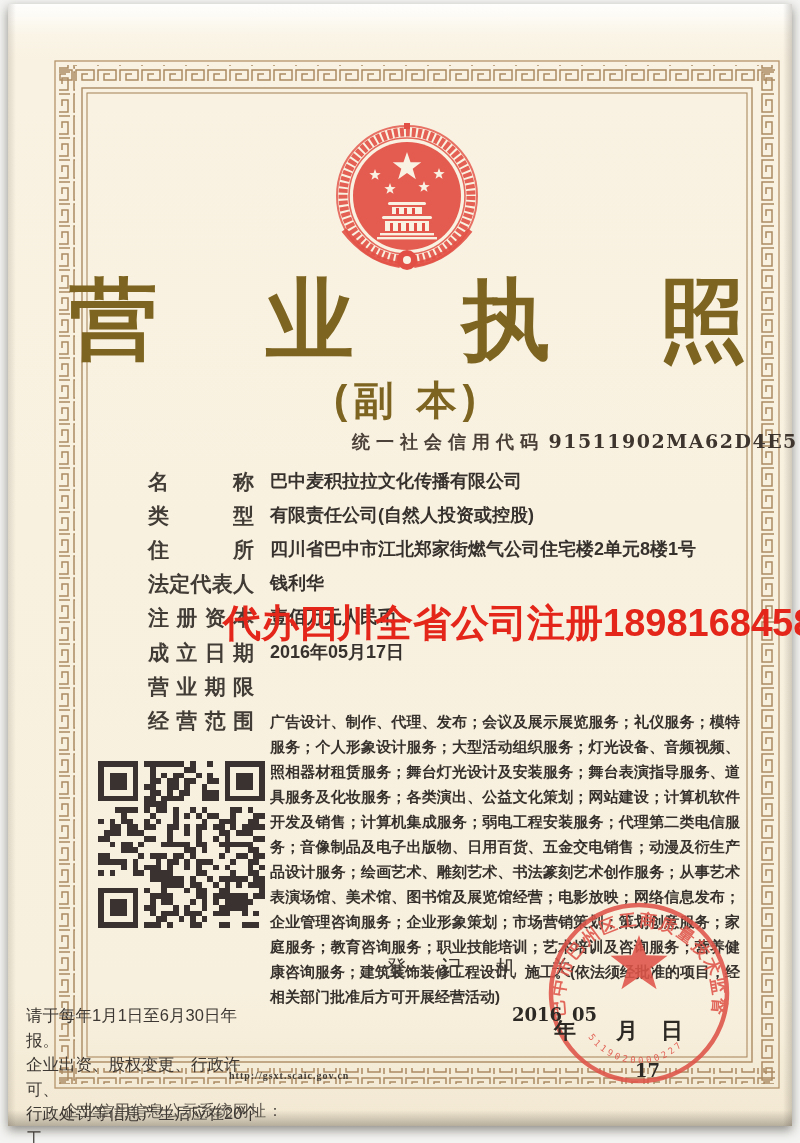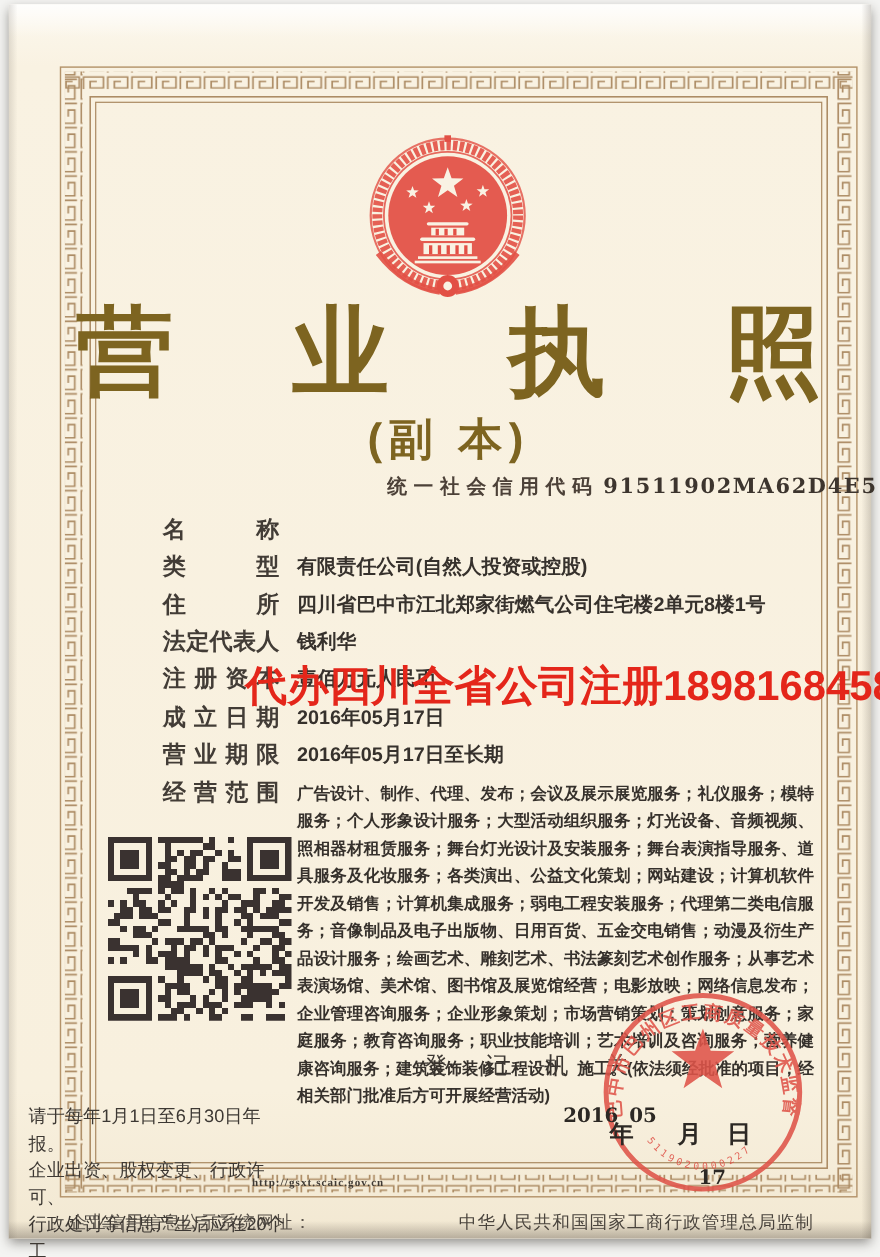--- a/index.html
+++ b/index.html
@@ -110,20 +110,21 @@
 
   <div class="title">营 业 执 照</div>
   <div class="subtitle">(副  本)</div>
   <div class="credit-line">
     <span class="credit-label">统一社会信用代码</span>
     <span class="credit-code">91511902MA62D4E51P</span>
   </div>
 
   <div class="frow r0">
     <div class="flabel">名称</div>
+    <div class="fvalue">巴中麦积拉拉文化传播有限公司</div>
   </div>
   <div class="frow r1">
     <div class="flabel">类型</div>
     <div class="fvalue">有限责任公司(自然人投资或控股)</div>
   </div>
   <div class="frow r2">
     <div class="flabel">住所</div>
     <div class="fvalue">四川省巴中市江北郑家街燃气公司住宅楼2单元8楼1号</div>
   </div>
   <div class="frow r4">
@@ -133,21 +134,20 @@
   <div class="frow r3">
     <div class="flabel">法定代表人</div>
     <div class="fvalue">钱利华</div>
   </div>
   <div class="frow r5">
     <div class="flabel">成立日期</div>
     <div class="fvalue">2016年05月17日</div>
   </div>
   <div class="frow r6">
     <div class="flabel">营业期限</div>
-    <div class="fvalue">2016年05月17日至长期</div>
   </div>
   <div class="frow r7">
     <div class="flabel">经营范围</div>
     <div class="fvalue wrap">广告设计、制作、代理、发布；会议及展示展览服务；礼仪服务；模特服务；个人形象设计服务；大型活动组织服务；灯光设备、音频视频、照相器材租赁服务；舞台灯光设计及安装服务；舞台表演指导服务、道具服务及化妆服务；各类演出、公益文化策划；网站建设；计算机软件开发及销售；计算机集成服务；弱电工程安装服务；代理第二类电信服务；音像制品及电子出版物、日用百货、五金交电销售；动漫及衍生产品设计服务；绘画艺术、雕刻艺术、书法篆刻艺术创作服务；从事艺术表演场馆、美术馆、图书馆及展览馆经营；电影放映；网络信息发布；企业管理咨询服务；企业形象策划；市场营销策划；策划创意服务；家庭服务；教育咨询服务；职业技能培训；艺术培训及咨询服务；营养健康咨询服务；建筑装饰装修工程设计、施工。(依法须经批准的项目，经相关部门批准后方可开展经营活动)</div>
   </div>
 
   <div class="qr">
     <svg width="167" height="167" viewBox="0 0 29 29" shape-rendering="crispEdges">
         <g id="qrm" fill="#3a3230">
           <rect x="8" y="0" width="1" height="1"></rect>
@@ -498,19 +498,18 @@
   <span class="dt unit d-du">日</span>
 
   <div class="watermark">代办四川全省公司注册18981684588</div>
 
   <div class="annotation">请于每年1月1日至6月30日年报。
 企业出资、股权变更、行政许可、
 行政处罚等信息产生后应在20个工
 作日内公示。</div>
   <div class="site-url">http://gsxt.scaic.gov.cn</div>
   <div class="footer-left">企业信用信息公示系统网址：</div>
-  <div class="footer-right">中华人民共和国国家工商行政管理总局监制</div>
 
   <div class="edge-t"></div>
   <div class="edge-b"></div>
   <div class="edge-r"></div>
   <div class="edge-l"></div>
 </div>
 
 </body></html>

